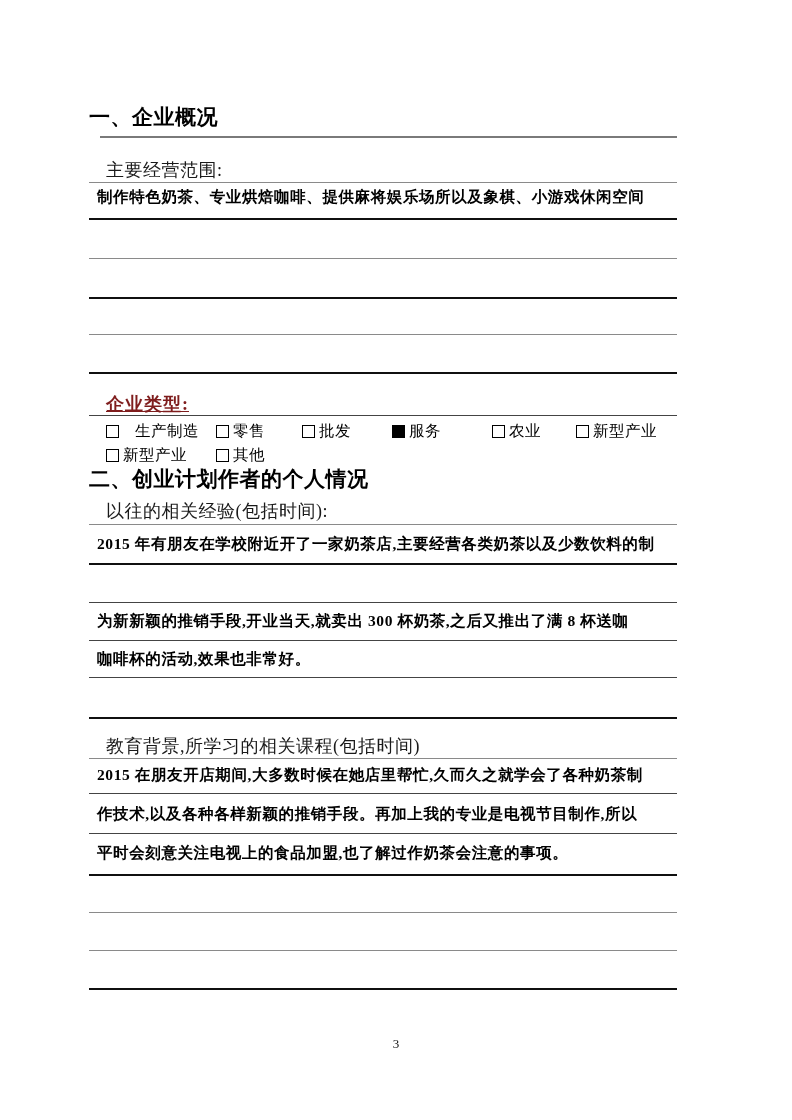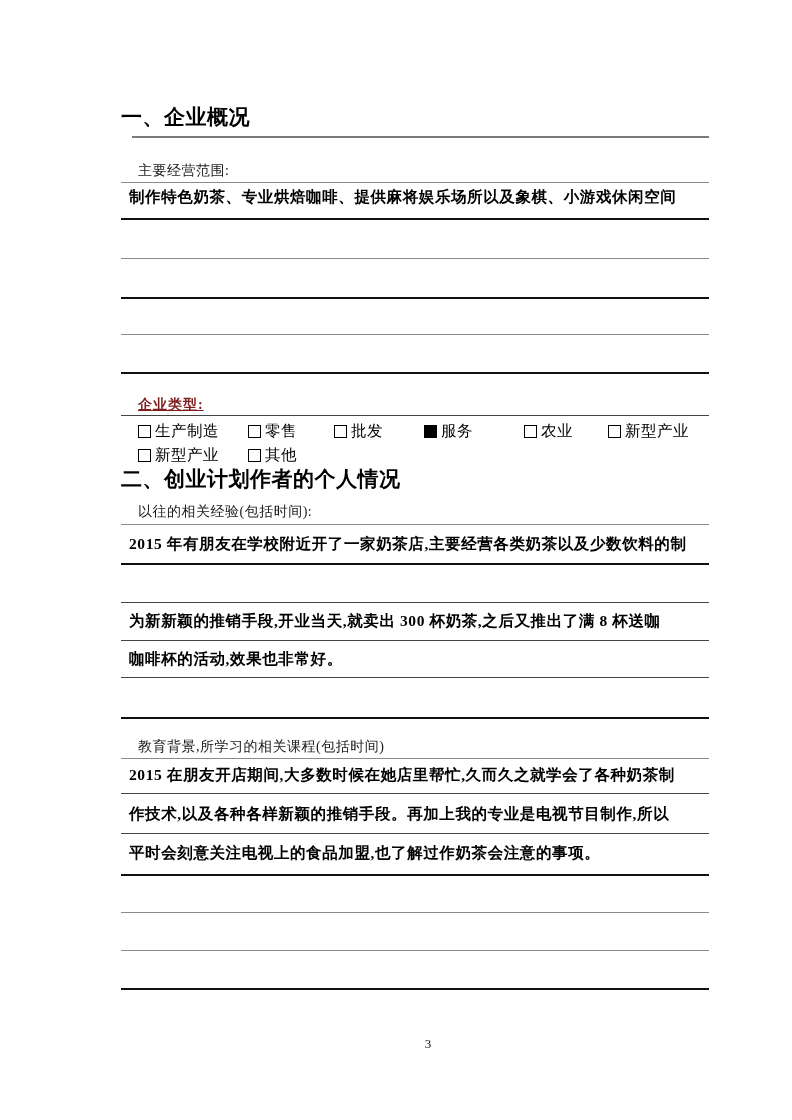--- a/index.html
+++ b/index.html
@@ -1,56 +1,56 @@
 <!DOCTYPE html>
 <html><head>
 <meta charset="utf-8">
 <title>Document</title>
 <style>
   html,body{margin:0;padding:0;background:#ffffff;}
   body{
     width:792px;height:1120px;position:relative;overflow:hidden;
     font-family:"Liberation Serif", serif;color:#000;
   }
-  .page{position:absolute;inset:0;background:#fff;margin-left:32px;}
+  .page{position:absolute;inset:0;background:#fff;}
 
   .h-sec{
     position:absolute;left:89px;margin:0;
     font-family:"Liberation Sans", sans-serif;
     font-weight:bold;font-size:21px;line-height:26px;color:#000;
     letter-spacing:0.5px;white-space:nowrap;
   }
   .heading-rule{
     position:absolute;left:100px;width:577px;height:0;
     border-top:2px solid #7a7a7a;
   }
   .hrule{position:absolute;left:89px;width:588px;height:0;}
   .hrule.light{border-top:1px solid #8a8a8a;}
   .hrule.mid{border-top:1px solid #444;}
   .hrule.strong{border-top:2px solid #101010;}
 
   .label{
-    position:absolute;left:106px;font-size:14px;line-height:19px;
+    position:absolute;left:106px;font-size:18px;line-height:19px;
     color:#1a1a1a;white-space:nowrap;letter-spacing:0.5px;text-align:right;
   }
   .label.bold-u{
     font-weight:bold;text-decoration:underline;color:#7f1d1d;letter-spacing:1px;
   }
   .answer{
     position:absolute;left:97px;width:580px;font-weight:bold;
     font-size:15.5px;line-height:22px;letter-spacing:0.6px;
     color:#000;white-space:nowrap;
   }
 
   .cb-row{
     position:absolute;left:106px;width:571px;display:flex;
     font-size:15.5px;line-height:20px;letter-spacing:0.5px;white-space:nowrap;
   }
   .cb-item{display:inline-flex;align-items:center;flex:0 0 auto;}
-  .cb-row-1 .cb-item:nth-child(1){width:110px;}
+  .cb-row-1 .cb-item:nth-child(1){width:110px;gap:12px;}
   .cb-row-1 .cb-item:nth-child(2){width:86px;}
   .cb-row-1 .cb-item:nth-child(3){width:90px;}
   .cb-row-1 .cb-item:nth-child(4){width:100px;}
   .cb-row-1 .cb-item:nth-child(5){width:84px;}
   .cb-row-2 .cb-item:nth-child(1){width:110px;}
   .cb-box{
     display:inline-block;width:11px;height:11px;
     border:1.5px solid #000;margin-right:4px;flex:0 0 auto;
     background:#fff;
   }

